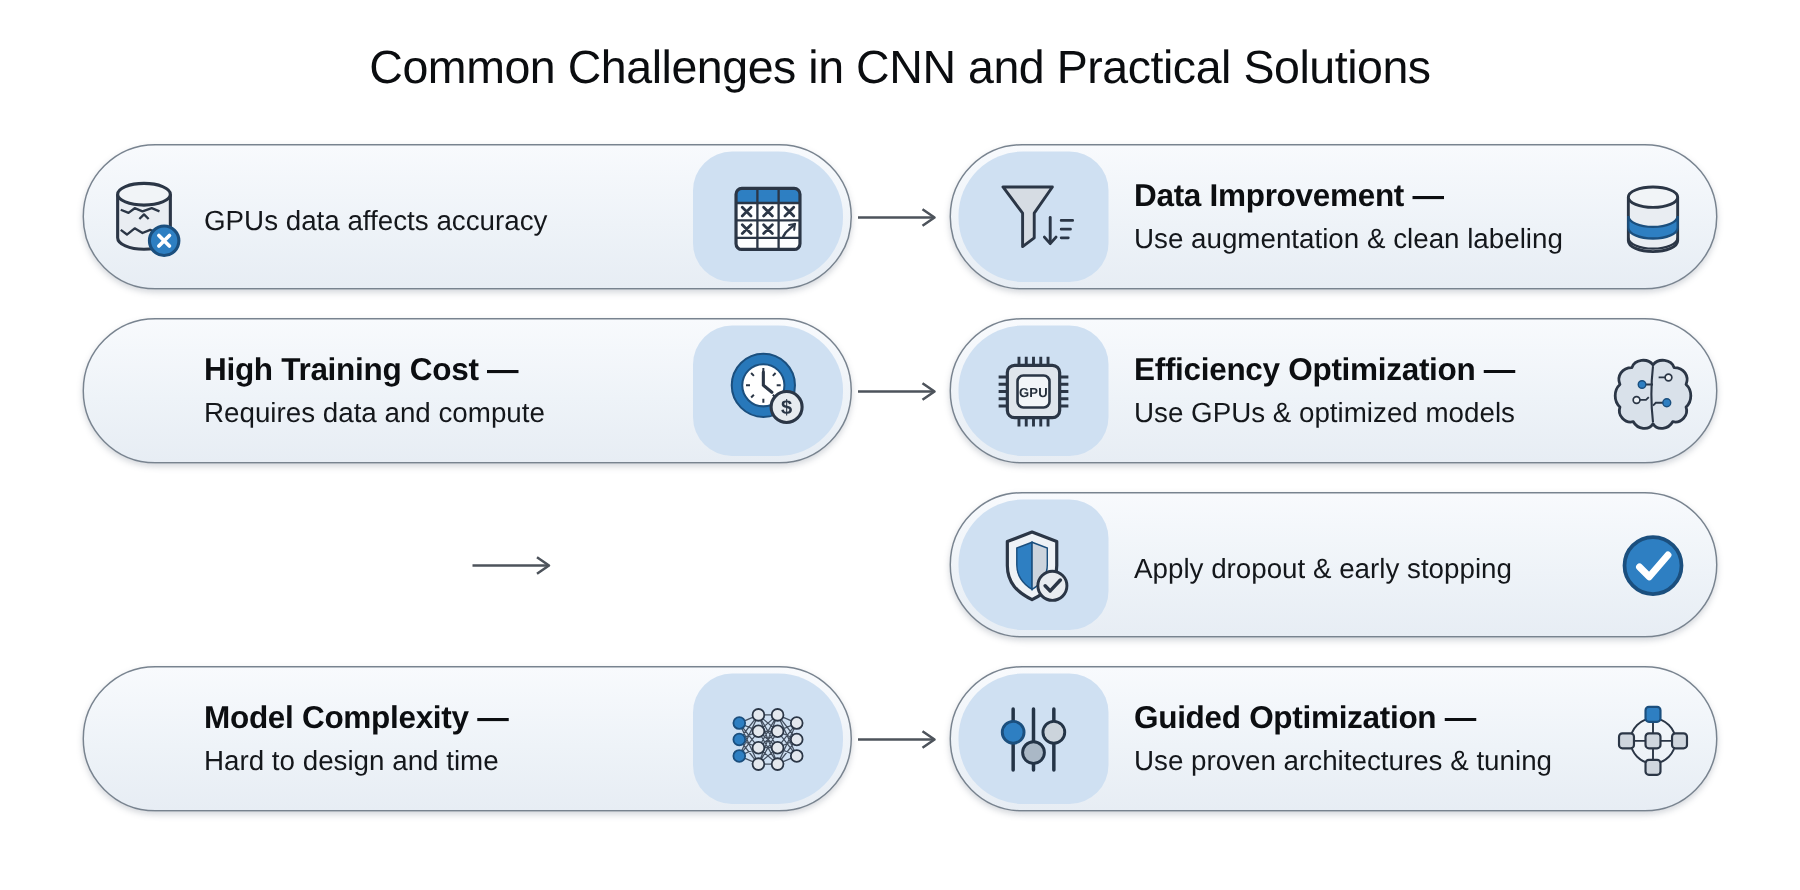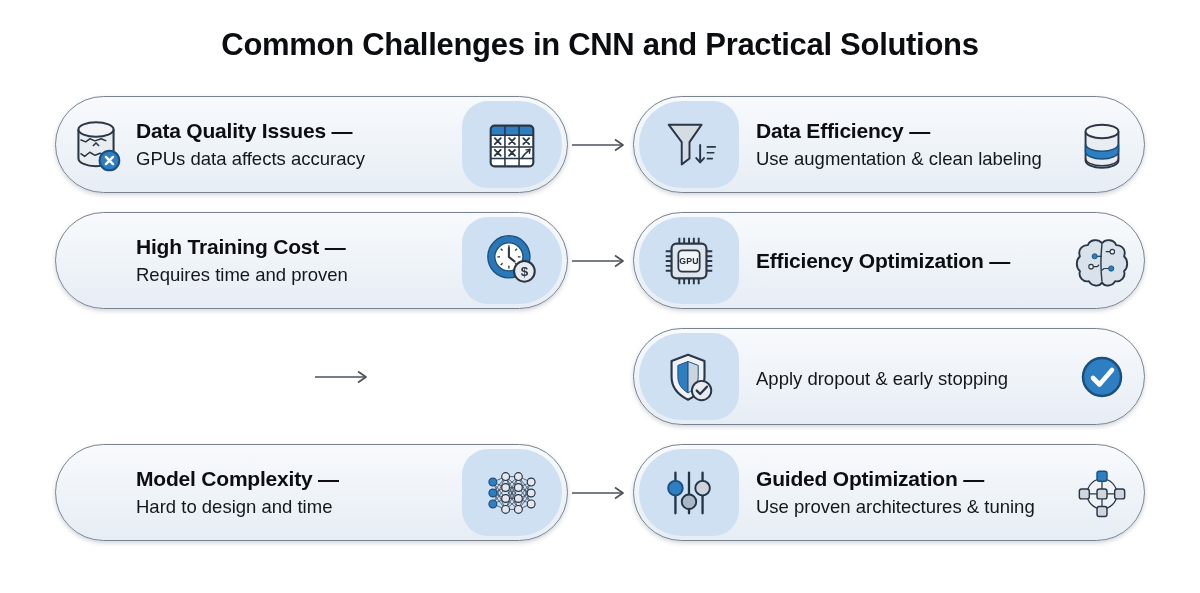--- a/index.html
+++ b/index.html
@@ -6,21 +6,21 @@
   html, body {
     width: 1200px; height: 593px;
     background: #ffffff;
     font-family: "Liberation Sans", sans-serif;
     overflow: hidden;
   }
   .title {
     margin-top: 27px;
     text-align: center;
     font-size: 31px;
-    font-weight: 700;
+    font-weight: 400;
     color: #0b0d10;
     letter-spacing: -0.3px;
   }
   .rows {
     margin-top: 33px;
     padding: 0 55px;
     display: flex;
     flex-direction: column;
     gap: 19px;
   }
@@ -68,21 +68,20 @@
           <path d="M13 15 v28 a17 7.5 0 0 0 34 0 v-28" fill="#e9edf2" stroke="#2b3646" stroke-width="2"></path>
           <ellipse cx="30" cy="15" rx="17" ry="7" fill="#f1f4f7" stroke="#2b3646" stroke-width="2"></ellipse>
           <path d="M15 25 l5 2 l4 -3 l5 2 l6 -2 l5 2" fill="none" stroke="#2b3646" stroke-width="1.5" stroke-linejoin="round"></path>
           <path d="M27 31 l3 -3 l3 3" fill="none" stroke="#2b3646" stroke-width="1.5" stroke-linejoin="round"></path>
           <path d="M15 38 l4 3 l5 -4 l5 3 l5 -2 l5 2" fill="none" stroke="#2b3646" stroke-width="1.5" stroke-linejoin="round"></path>
           <circle cx="43" cy="45" r="9.5" fill="#2e7fc2" stroke="#1b4f7e" stroke-width="2"></circle>
           <path d="M39.6 41.6 l6.8 6.8 M46.4 41.6 l-6.8 6.8" stroke="#ffffff" stroke-width="2.4" stroke-linecap="round"></path>
         </svg>
       </div>
       <div class="text-block">
-        <div class="pill-title">Data Quality Issues —</div>
         <div class="pill-sub">GPUs data affects accuracy</div>
       </div>
       <div class="icon-box at-right">
         <svg width="62" height="62" viewBox="0 0 64 64">
           <rect x="10" y="12" width="44" height="42" rx="4" fill="#fdfeff"></rect>
           <rect x="10" y="12" width="44" height="10" rx="4" fill="#2e7fc2"></rect>
           <rect x="10" y="17" width="44" height="5" fill="#2e7fc2"></rect>
           <path d="M24.7 12 V54 M39.3 12 V54 M10 22 H54 M10 34 H54 M10 46 H54" stroke="#2b3646" stroke-width="1.6"></path>
           <rect x="10" y="12" width="44" height="42" rx="4" fill="none" stroke="#2b3646" stroke-width="2.2"></rect>
           <path d="M14.3 25 l6 6 M20.3 25 l-6 6 M29 25 l6 6 M35 25 l-6 6 M43.7 25 l6 6 M49.7 25 l-6 6" stroke="#2b3646" stroke-width="1.9" stroke-linecap="round"></path>
@@ -103,40 +102,40 @@
     <div class="pill solution">
       <div class="icon-box at-left">
         <svg width="62" height="62" viewBox="0 0 64 64">
           <path d="M11 11 H45 L32.5 29 V46 L24.5 52 V29 Z" fill="#d6dce3" stroke="#2b3646" stroke-width="2" stroke-linejoin="round"></path>
           <path d="M43.5 32 V49" stroke="#2b3646" stroke-width="2" stroke-linecap="round"></path>
           <path d="M39.5 45.5 L43.5 50 L47.5 45.5" fill="none" stroke="#2b3646" stroke-width="2" stroke-linecap="round" stroke-linejoin="round"></path>
           <path d="M51 34 h8 M51 40 h6.5 M51 46 h5" stroke="#2b3646" stroke-width="1.8" stroke-linecap="round"></path>
         </svg>
       </div>
       <div class="text-block">
-        <div class="pill-title">Data Efficiency —</div>
+        <div class="pill-title">Data Improvement —</div>
         <div class="pill-sub">Use augmentation &amp; clean labeling</div>
       </div>
       <div class="trail-slot">
         <svg width="58" height="58" viewBox="0 0 60 60">
           <path d="M13 16 v30 a17 7.5 0 0 0 34 0 v-30" fill="#e9edf2" stroke="#2b3646" stroke-width="2"></path>
           <path d="M13 29 a17 7.5 0 0 0 34 0 v8 a17 7.5 0 0 1 -34 0 z" fill="#2e7fc2" stroke="#1b4f7e" stroke-width="1.6"></path>
           <path d="M13 44 a17 7.5 0 0 0 34 0" fill="none" stroke="#2b3646" stroke-width="1.6"></path>
           <ellipse cx="30" cy="16" rx="17" ry="7" fill="#f1f4f7" stroke="#2b3646" stroke-width="2"></ellipse>
         </svg>
       </div>
     </div>
   </div>
 
   <div class="row">
     <div class="pill challenge">
       <div class="lead-slot"></div>
       <div class="text-block">
         <div class="pill-title">High Training Cost —</div>
-        <div class="pill-sub">Requires time and proven</div>
+        <div class="pill-sub">Requires data and compute</div>
       </div>
       <div class="icon-box at-right">
         <svg width="62" height="62" viewBox="0 0 60 60">
           <circle cx="27" cy="26" r="17" fill="#ffffff" stroke="#2878ba" stroke-width="6.5"></circle>
           <circle cx="27" cy="26" r="20.4" fill="none" stroke="#1b4f7e" stroke-width="1.3"></circle>
           <circle cx="27" cy="26" r="13.6" fill="none" stroke="#1b4f7e" stroke-width="1.3"></circle>
           <path d="M27 14.8 v2.6 M27 34.6 v2.6 M15.8 26 h2.6 M35.6 26 h2.6 M19.1 18.1 l1.8 1.8 M33.1 32.1 l1.8 1.8 M34.9 18.1 l-1.8 1.8 M20.9 32.1 l-1.8 1.8" stroke="#2b3646" stroke-width="1.3"></path>
           <path d="M27 26 V17.5 M27 26 l5.5 4.5" stroke="#2b3646" stroke-width="2" stroke-linecap="round"></path>
           <circle cx="42" cy="40" r="10" fill="#e7ebef" stroke="#2b3646" stroke-width="2"></circle>
           <text x="42" y="44.8" text-anchor="middle" font-size="13" font-weight="700" fill="#2b3646">$</text>
@@ -155,20 +154,21 @@
       <div class="icon-box at-left">
         <svg width="62" height="62" viewBox="0 0 64 64">
           <path d="M22 8 v6 M27 8 v6 M32 8 v6 M37 8 v6 M42 8 v6 M22 50 v6 M27 50 v6 M32 50 v6 M37 50 v6 M42 50 v6 M8 22 h6 M8 27 h6 M8 32 h6 M8 37 h6 M8 42 h6 M50 22 h6 M50 27 h6 M50 32 h6 M50 37 h6 M50 42 h6" stroke="#2b3646" stroke-width="2"></path>
           <rect x="14" y="14" width="36" height="36" rx="5" fill="#dfe5ec" stroke="#2b3646" stroke-width="2.2"></rect>
           <rect x="21" y="21" width="22" height="22" rx="4" fill="#f2f5f8" stroke="#2b3646" stroke-width="1.8"></rect>
           <text x="32" y="35.6" text-anchor="middle" font-size="9" font-weight="600" letter-spacing="0.2" fill="#252f3b">GPU</text>
         </svg>
       </div>
       <div class="text-block">
         <div class="pill-title">Efficiency Optimization —</div>
+        <div class="pill-sub">Use GPUs &amp; optimized models</div>
       </div>
       <div class="trail-slot">
         <svg width="60" height="60" viewBox="0 0 64 64">
           <path d="M32 13 C28 8 19 9 17 15 C10 15 6 21 8.5 27 C4 31 4 39 8.5 43 C6.5 49 12 55 18 53.5 C21 59 29 60 32 55 C35 60 43 59 46 53.5 C52 55 57.5 49 55.5 43 C60 39 60 31 55.5 27 C58 21 54 15 47 15 C45 9 36 8 32 13 Z" fill="#d9e1ea" stroke="#2b3646" stroke-width="2" stroke-linejoin="round"></path>
           <path d="M32 14 C30.5 27 30.5 41 32 54" fill="none" stroke="#2b3646" stroke-width="1.5"></path>
           <path d="M26 27 H32" stroke="#2b3646" stroke-width="1.3"></path>
           <circle cx="24.2" cy="27" r="2.7" fill="#2e7fc2" stroke="#1b4f7e" stroke-width="1"></circle>
           <path d="M36 22 H41" stroke="#2b3646" stroke-width="1.3"></path>
           <circle cx="43" cy="22" r="2.4" fill="#eef2f6" stroke="#2b3646" stroke-width="1.2"></circle>
           <path d="M40 40 H34 L32 42" fill="none" stroke="#2b3646" stroke-width="1.3"></path>

